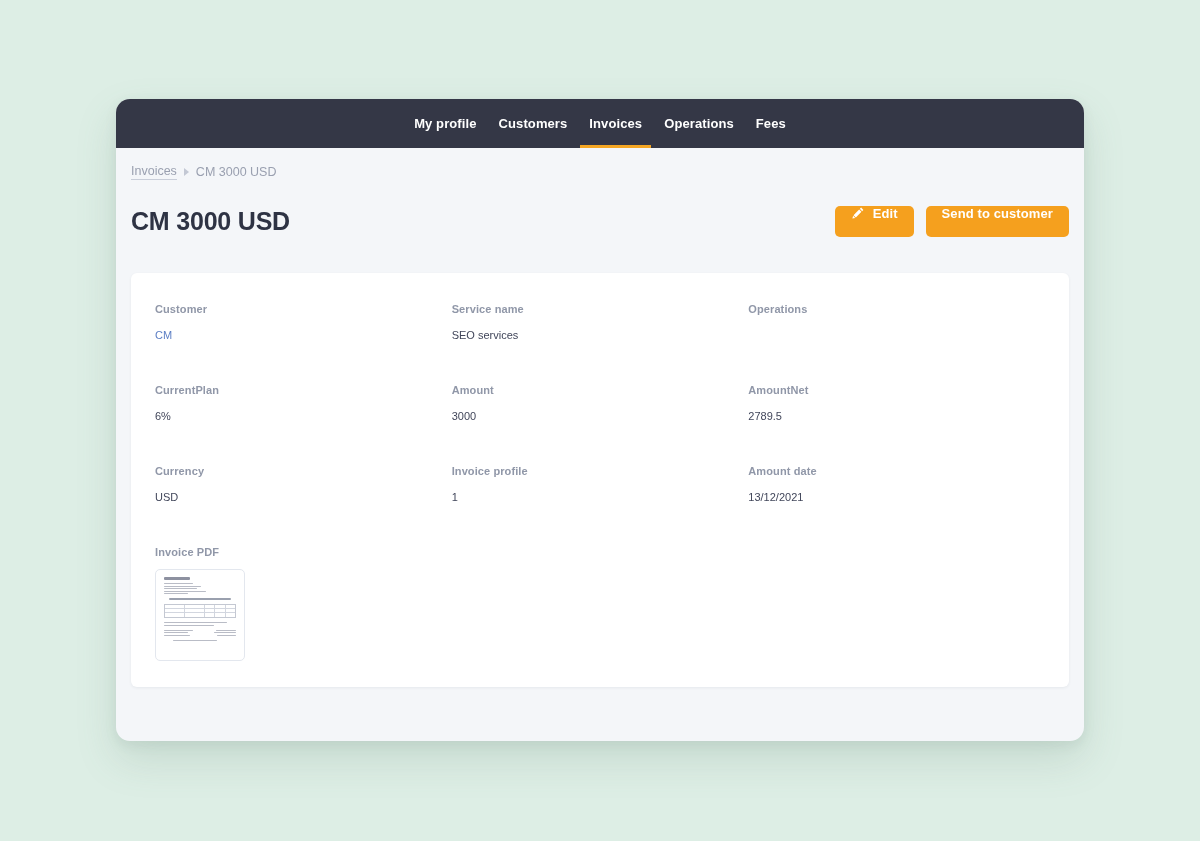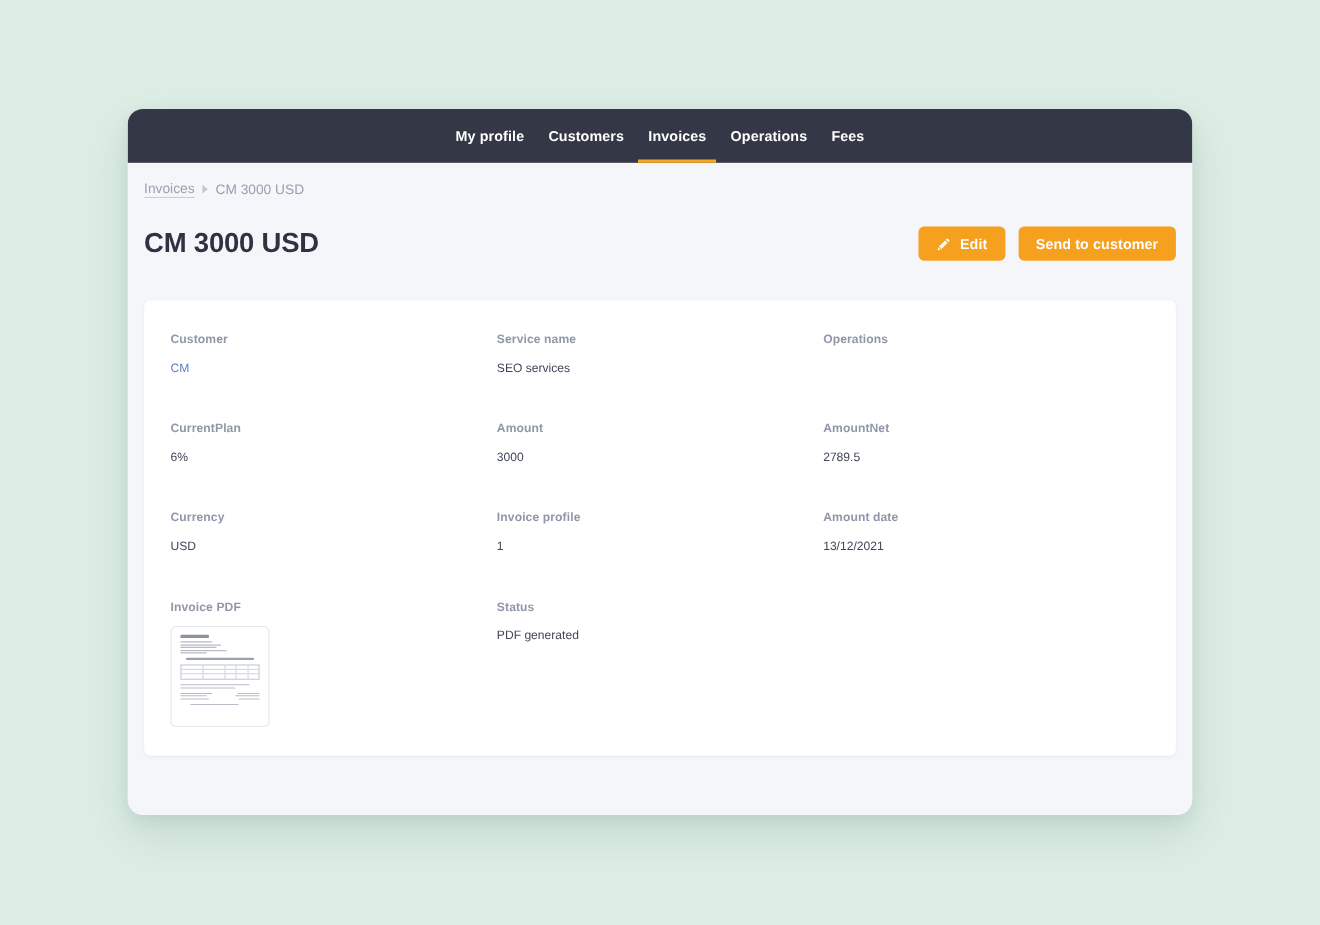--- a/index.html
+++ b/index.html
@@ -124,21 +124,20 @@
     background: #f5a01e;
     color: #ffffff;
     border: none;
     border-radius: 5px;
     height: 31px;
     padding: 0 16px;
     font-size: 13px;
     font-weight: bold;
     font-family: "Liberation Sans", sans-serif;
     display: inline-flex;
-    align-items: center;
     gap: 8px;
     cursor: pointer;
     letter-spacing: 0.1px;
   }
   .btn svg { display: block; }
 
   
   .detail-card {
     background: #ffffff;
     border-radius: 6px;
@@ -378,23 +377,19 @@
                   </div>
                 <div class="mini-pair">
                     <div class="mini-row" style="max-width:36%"></div>
                     <div class="mini-row" style="max-width:26%"></div>
                   </div>
               </div>
               <div class="mini-row" style="width:62%;margin-left:12%"></div>
             </div>
           </div>
         </div>
-        <div class="field last">
-          <div class="field-label">Status</div>
-          <div class="field-value">PDF generated</div>
-        </div>
         <div class="field last"></div>
 
       </div>
     </div>
 
   </div>
 </div>
 
 </body></html>

